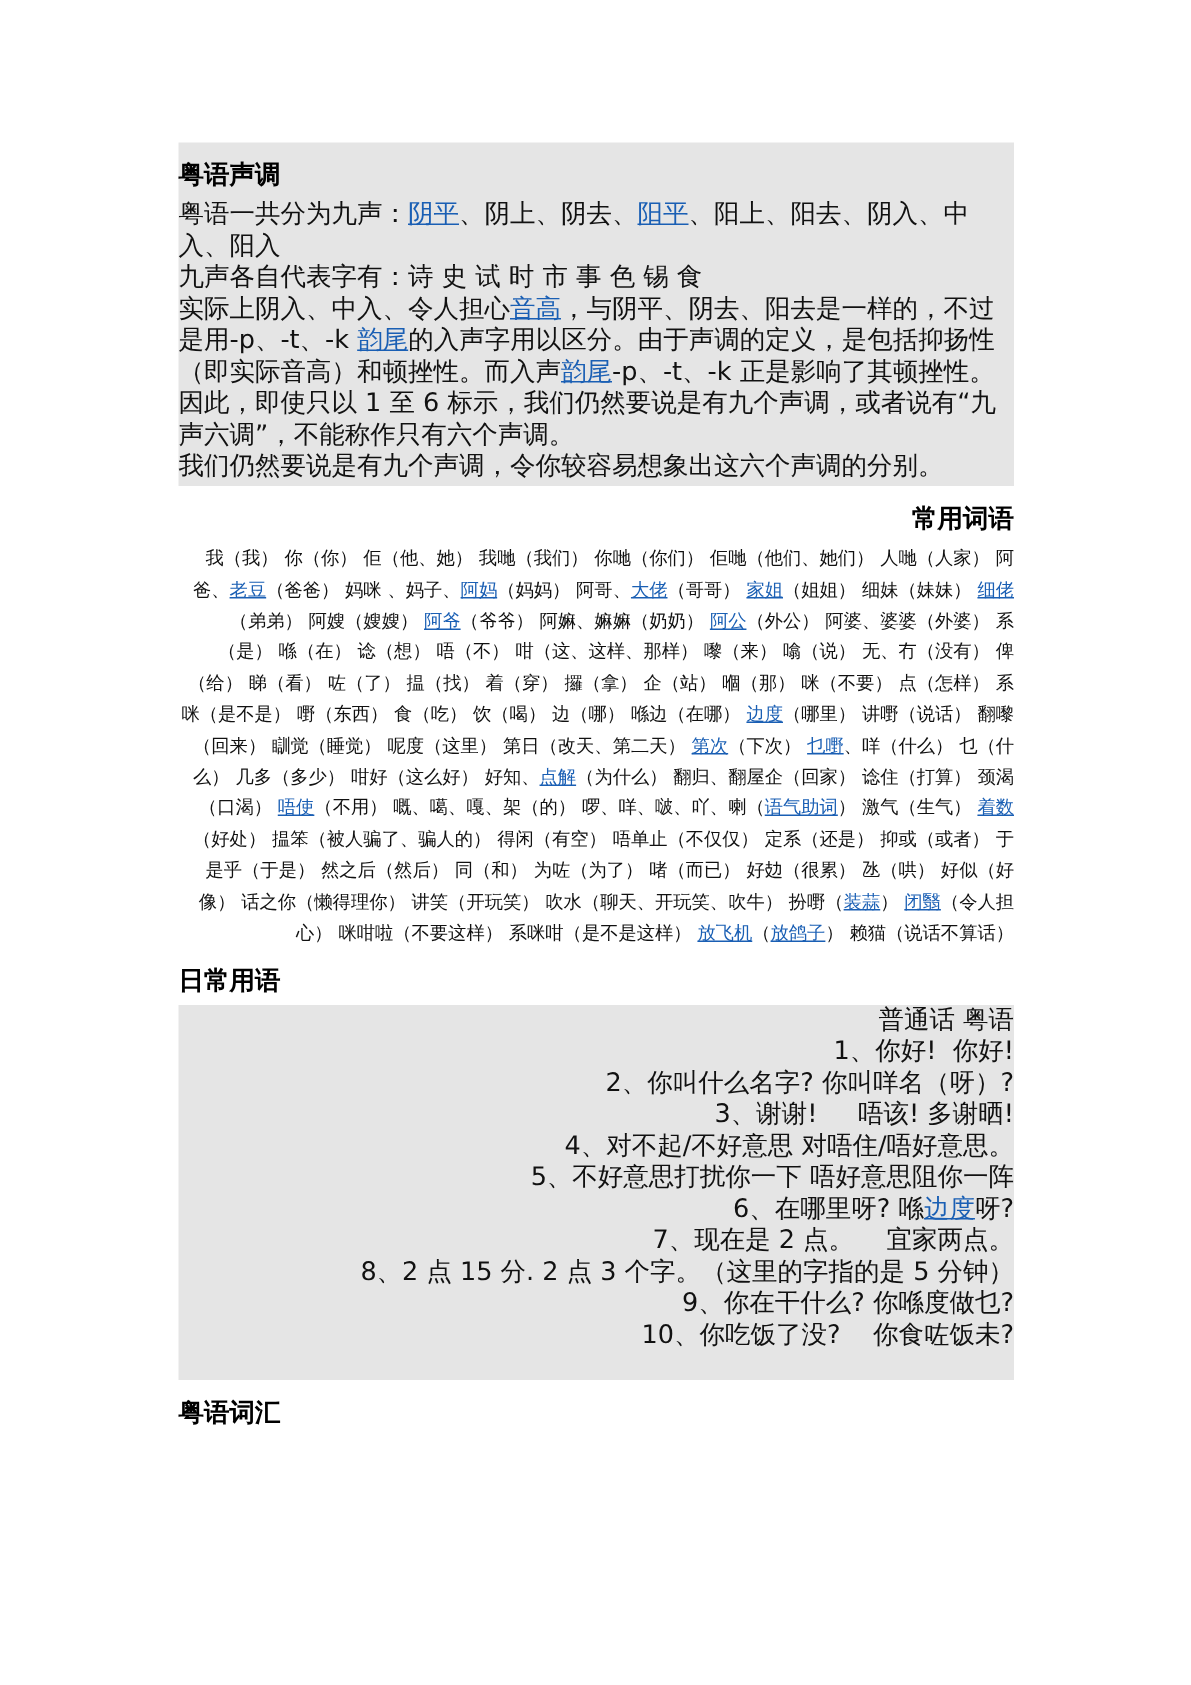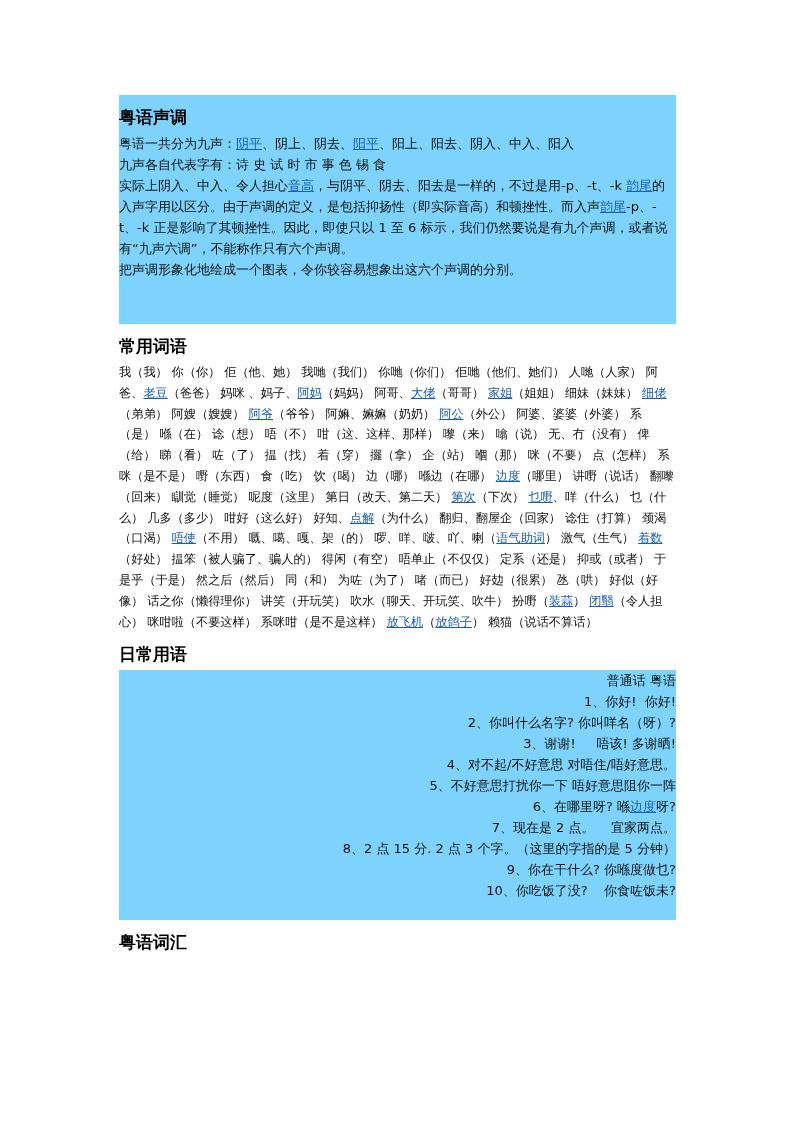--- a/index.html
+++ b/index.html
@@ -1,39 +1,39 @@
 <!DOCTYPE html>
 <html><head>
 <meta charset="utf-8">
 <style>
   html, body { margin: 0; padding: 0; background: #ffffff; }
   body { width: 794px; height: 1123px; position: relative; overflow: hidden;
          font-family: "DejaVu Sans", "Liberation Sans", sans-serif; color: #111; }
   .page { position: absolute; left: 119px; top: 95px; width: 557px; }
-  .box { background: #7dd3fc; }
+  .box { background: #e5e5e5; }
   h2 { margin: 0; font-size: 17px; font-weight: bold; line-height: 24px; padding-top: 10px; padding-bottom: 4px; color: #000; }
-  .para { font-size: 13px; line-height: 21px; margin: 0; }
+  .para { font-size: 17px; line-height: 21px; margin: 0; }
   .small { font-size: 12.2px; line-height: 20.8px; }
   a.lnk { color: #1a5fb4; text-decoration: underline; }
   .sec1 { height: 229px; }
-  .sec2 { margin-top: 0; }
+  .sec2 { margin-top: 0; text-align: right; }
   .box3 { height: 250px; text-align: right; }
   .line { display: block; white-space: pre-wrap; }
 </style>
 </head>
 <body>
 
 <div class="page">
   <div class="box sec1">
     <h2>粤语声调</h2>
     <div id="tones-body">
         <p class="para"><span>粤语一共分为九声：</span><a class="lnk">阴平</a><span>、阴上、阴去、</span><a class="lnk">阳平</a><span>、阳上、阳去、阴入、中入、阳入</span></p>
         <p class="para"><span>九声各自代表字有：诗 史 试 时 市 事 色 锡 食</span></p>
         <p class="para"><span>实际上阴入、中入、令人担心</span><a class="lnk">音高</a><span>，与阴平、阴去、阳去是一样的，不过是用-p、-t、-k </span><a class="lnk">韵尾</a><span>的入声字用以区分。由于声调的定义，是包括抑扬性（即实际音高）和顿挫性。而入声</span><a class="lnk">韵尾</a><span>-p、-t、-k 正是影响了其顿挫性。因此，即使只以 1 至 6 标示，我们仍然要说是有九个声调，或者说有“九声六调”，不能称作只有六个声调。</span></p>
-        <p class="para"><span>把声调形象化地绘成一个图表，令你较容易想象出这六个声调的分别。</span></p>
+        <p class="para"><span>我们仍然要说是有九个声调，令你较容易想象出这六个声调的分别。</span></p>
       </div>
   </div>
 
   <div class="sec2">
     <h2>常用词语</h2>
     <div id="words-body" class="small">
         <p class="para small"><span>我（我） 你（你） 佢（他、她） 我哋（我们） 你哋（你们） 佢哋（他们、她们） 人哋（人家） 阿爸、</span><a class="lnk">老豆</a><span>（爸爸） 妈咪 、妈子、</span><a class="lnk">阿妈</a><span>（妈妈） 阿哥、</span><a class="lnk">大佬</a><span>（哥哥） </span><a class="lnk">家姐</a><span>（姐姐） 细妹（妹妹） </span><a class="lnk">细佬</a><span>（弟弟） 阿嫂（嫂嫂） </span><a class="lnk">阿爷</a><span>（爷爷） 阿嫲、嫲嫲（奶奶） </span><a class="lnk">阿公</a><span>（外公） 阿婆、婆婆（外婆） 系（是） 喺（在） 谂（想） 唔（不） 咁（这、这样、那样） 嚟（来） 噏（说） 无、冇（没有） 俾（给） 睇（看） 咗（了） 揾（找） 着（穿） 攞（拿） 企（站） 嗰（那） 咪（不要） 点（怎样） 系咪（是不是） 嘢（东西） 食（吃） 饮（喝） 边（哪） 喺边（在哪） </span><a class="lnk">边度</a><span>（哪里） 讲嘢（说话） 翻嚟（回来） 瞓觉（睡觉） 呢度（这里） 第日（改天、第二天） </span><a class="lnk">第次</a><span>（下次） </span><a class="lnk">乜嘢</a><span>、咩（什么） 乜（什么） 几多（多少） 咁好（这么好） 好知、</span><a class="lnk">点解</a><span>（为什么） 翻归、翻屋企（回家） 谂住（打算） 颈渴（口渴） </span><a class="lnk">唔使</a><span>（不用） 嘅、噶、嘎、架（的） 啰、咩、啵、吖、喇（</span><a class="lnk">语气助词</a><span>） 激气（生气） </span><a class="lnk">着数</a><span>（好处） 揾笨（被人骗了、骗人的） 得闲（有空） 唔单止（不仅仅） 定系（还是） 抑或（或者） 于是乎（于是） 然之后（然后） 同（和） 为咗（为了） 啫（而已） 好攰（很累） 氹（哄） 好似（好像） 话之你（懒得理你） 讲笑（开玩笑） 吹水（聊天、开玩笑、吹牛） 扮嘢（</span><a class="lnk">装蒜</a><span>） </span><a class="lnk">闭翳</a><span>（令人担心） 咪咁啦（不要这样） 系咪咁（是不是这样） </span><a class="lnk">放飞机</a><span>（</span><a class="lnk">放鸽子</a><span>） 赖猫（说话不算话）</span></p>
       </div>
   </div>
 

